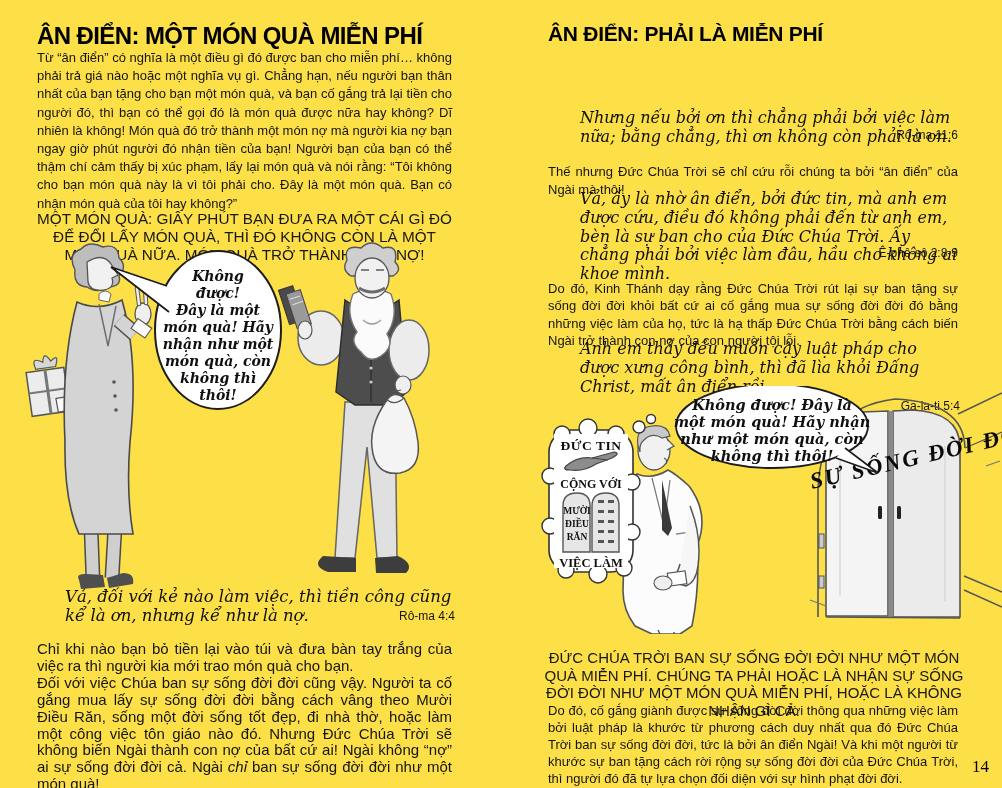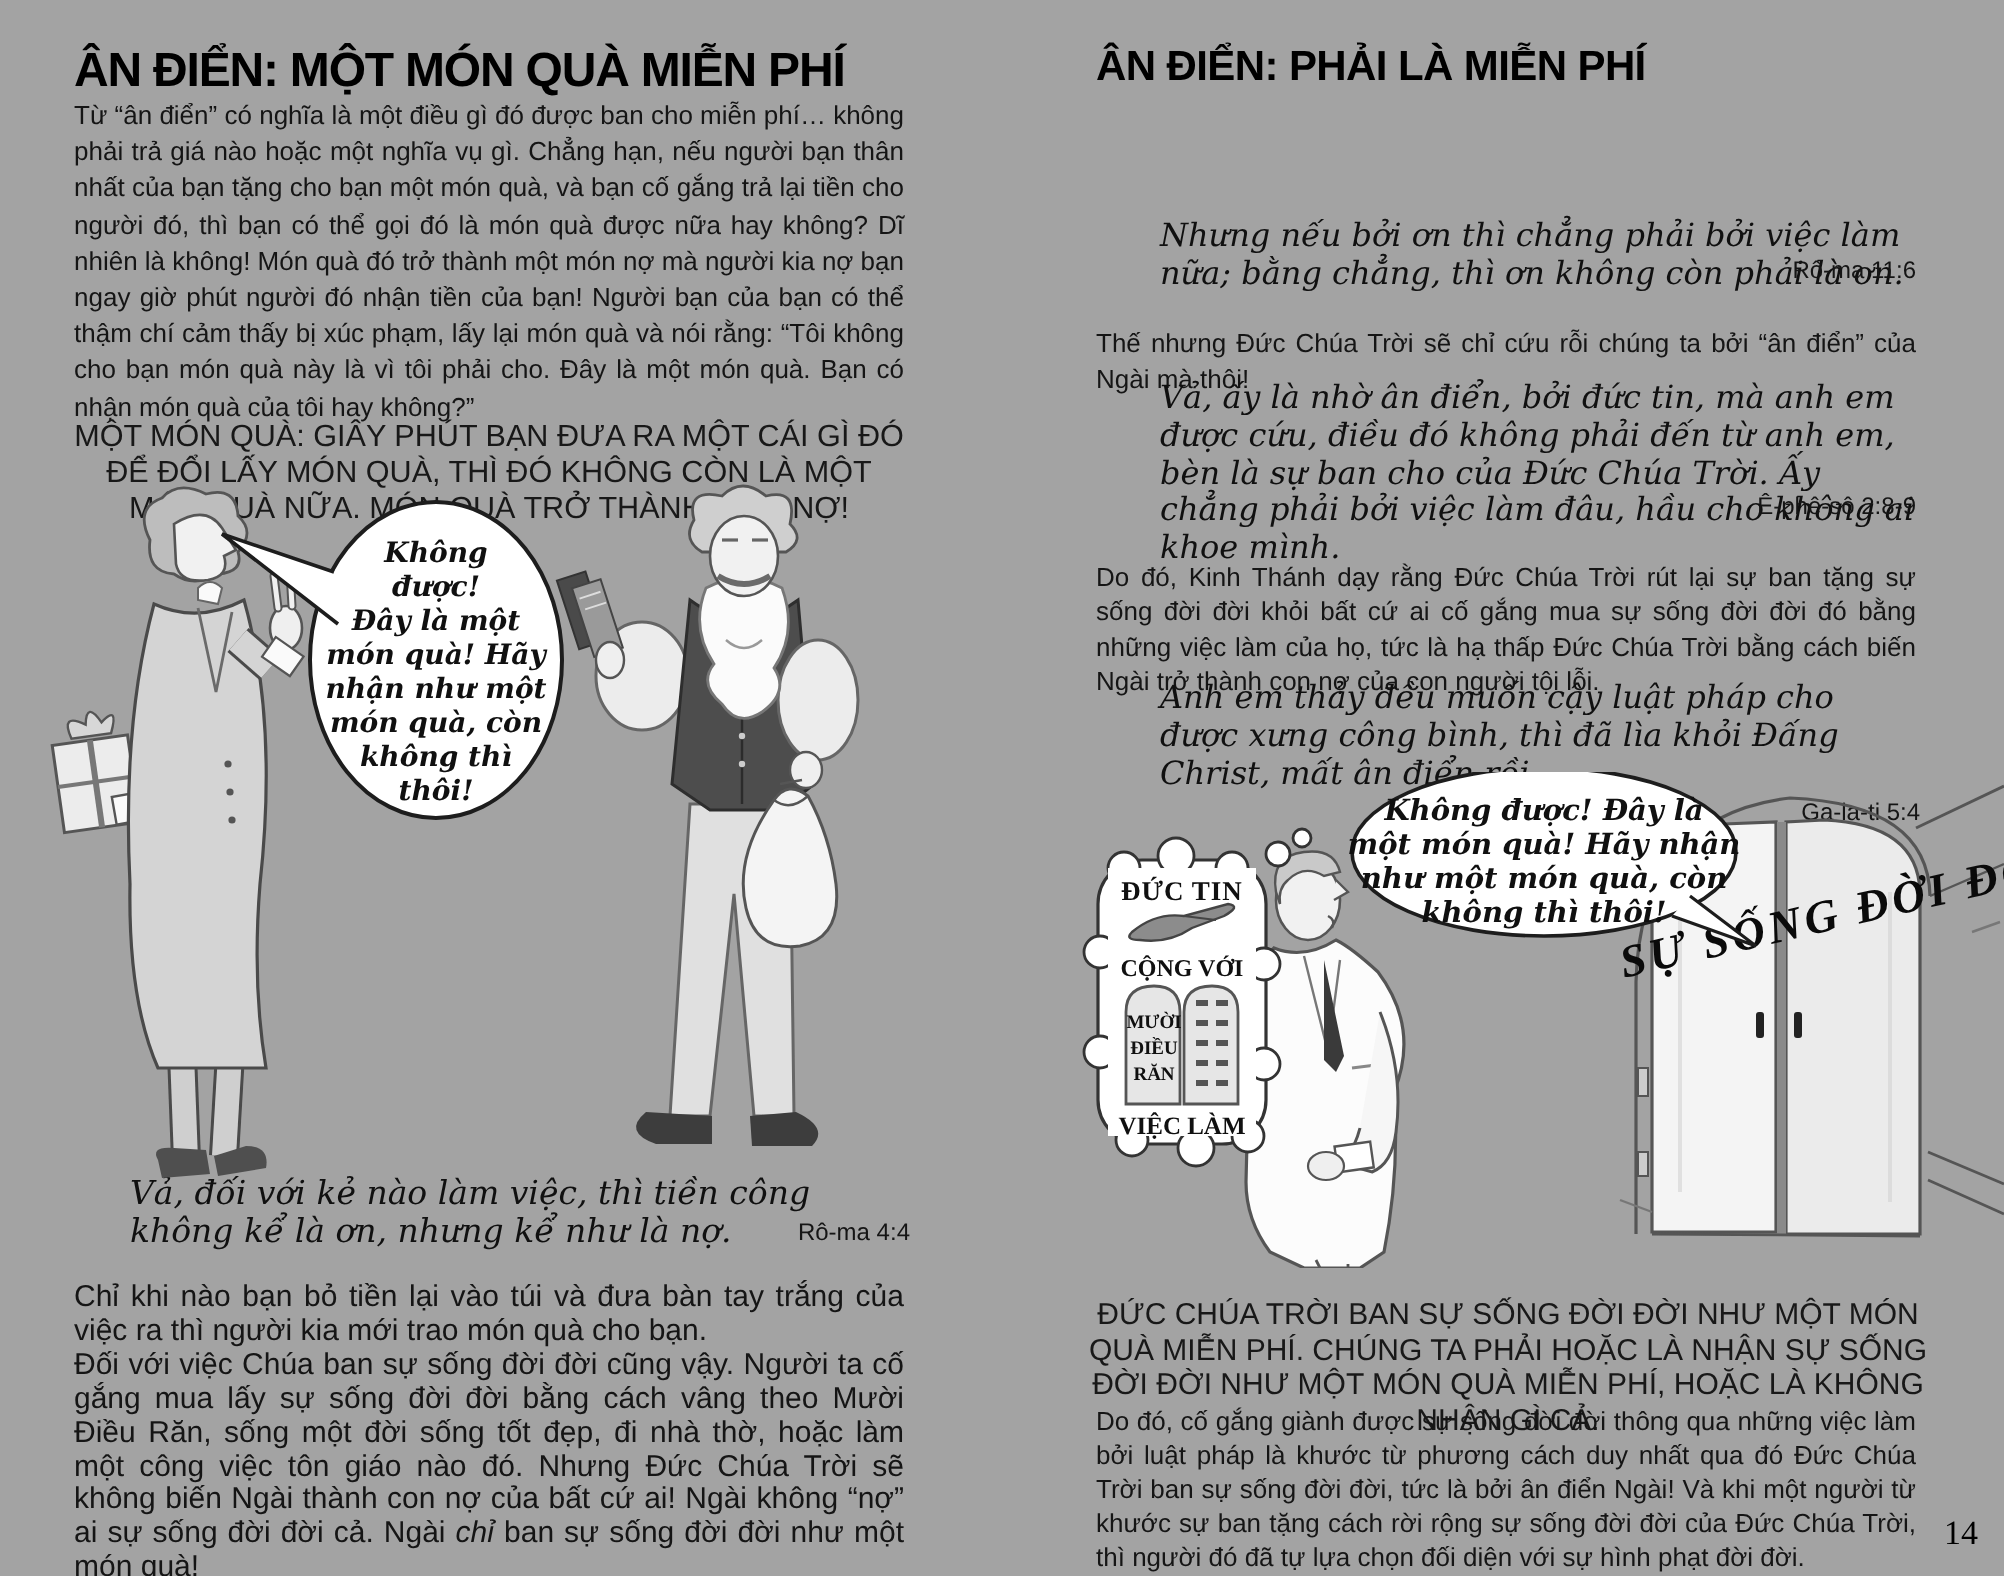--- a/index.html
+++ b/index.html
@@ -1,17 +1,17 @@
 <!DOCTYPE html>
 <html><head>
 <meta charset="utf-8">
 <style>
   html,body{margin:0;padding:0;background:#e8e8e8;}
   .spread{
-    position:relative;width:1002px;height:788px;background:#a3a3a3;
+    position:relative;width:1002px;height:788px;background:#fde047;
     overflow:hidden;color:#111;
     font-family:"Liberation Sans",sans-serif;
   }
   .abs{position:absolute;}
   
   .page-left{position:absolute;left:37px;top:0;width:415px;height:788px;}
   .page-right{position:absolute;left:548px;top:0;width:412px;height:788px;}
   .doc-title{font-weight:bold;color:#000;white-space:nowrap;}
   .l-title{top:6px;left:0;font-size:24px;letter-spacing:-0.6px;}
   .r-title{top:8px;left:0;font-size:21px;letter-spacing:-0.3px;text-align:center;}
@@ -40,21 +40,21 @@
 <div class="spread">
 
   <div class="page-left">
     <h1 class="abs doc-title l-title">ÂN ĐIỂN: MỘT MÓN QUÀ MIỄN PHÍ</h1>
 
     <p class="abs body-text" style="top:36px;left:0;width:415px;">Từ “ân điển” có nghĩa là một điều gì đó được ban cho miễn phí… không phải trả giá nào hoặc một nghĩa vụ gì. Chẳng hạn, nếu người bạn thân nhất của bạn tặng cho bạn một món quà, và bạn cố gắng trả lại tiền cho người đó, thì bạn có thể gọi đó là món quà được nữa hay không? Dĩ nhiên là không! Món quà đó trở thành một món nợ mà người kia nợ bạn ngay giờ phút người đó nhận tiền của bạn! Người bạn của bạn có thể thậm chí cảm thấy bị xúc phạm, lấy lại món quà và nói rằng: “Tôi không cho bạn món quà này là vì tôi phải cho. Đây là một món quà. Bạn có nhận món quà của tôi hay không?”</p>
 
     <p class="abs caps-para" style="top:195px;left:0;width:415px;">MỘT MÓN QUÀ: GIÂY PHÚT BẠN ĐƯA RA MỘT CÁI GÌ ĐÓ ĐỂ ĐỔI LẤY MÓN QUÀ, THÌ ĐÓ KHÔNG CÒN LÀ MỘT MÓN QUÀ NỮA. MÓN QUÀ TRỞ THÀNH MÓN NỢ!</p>
 
     <div class="abs quote" style="top:587px;left:28px;width:390px;height:40px;">
-      <span>Vả, đối với kẻ nào làm việc, thì tiền công không kể là ơn, nhưng kể như là nợ.</span>
+      <span>Vả, đối với kẻ nào làm việc, thì tiền công cũng kể là ơn, nhưng kể như là nợ.</span>
       <span class="cite">Rô-ma 4:4</span>
     </div>
 
     <div class="abs" style="top:641px;left:0;width:415px;">
       <p class="body-tight" style="margin:0;">Chỉ khi nào bạn bỏ tiền lại vào túi và đưa bàn tay trắng của việc ra thì người kia mới trao món quà cho bạn.</p>
       <p class="body-tight" style="margin:0;"><span>Đối với việc Chúa ban sự sống đời đời cũng vậy. Người ta cố gắng mua lấy sự sống đời đời bằng cách vâng theo Mười Điều Răn, sống một đời sống tốt đẹp, đi nhà thờ, hoặc làm một công việc tôn giáo nào đó. Nhưng Đức Chúa Trời sẽ không biến Ngài thành con nợ của bất cứ ai! Ngài không “nợ” ai sự sống đời đời cả. Ngài </span><i>chỉ</i><span> ban sự sống đời đời như một món quà!</span></p>
     </div>
   </div>
 
   <svg class="abs" style="left:15px;top:242px;" width="470" height="356" viewBox="0 0 470 356">

